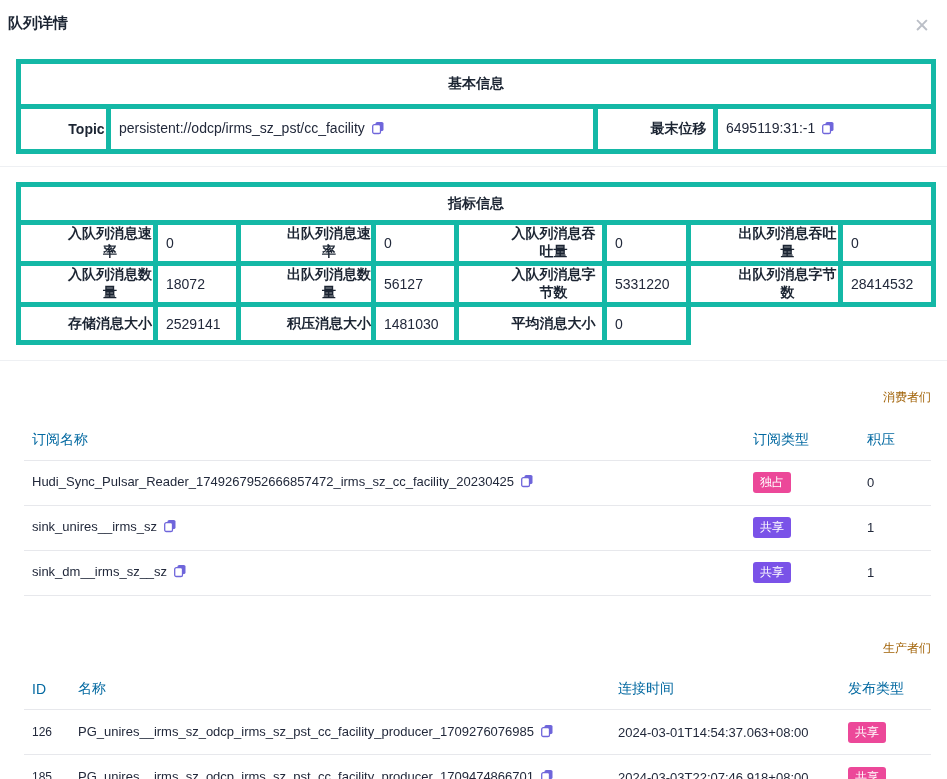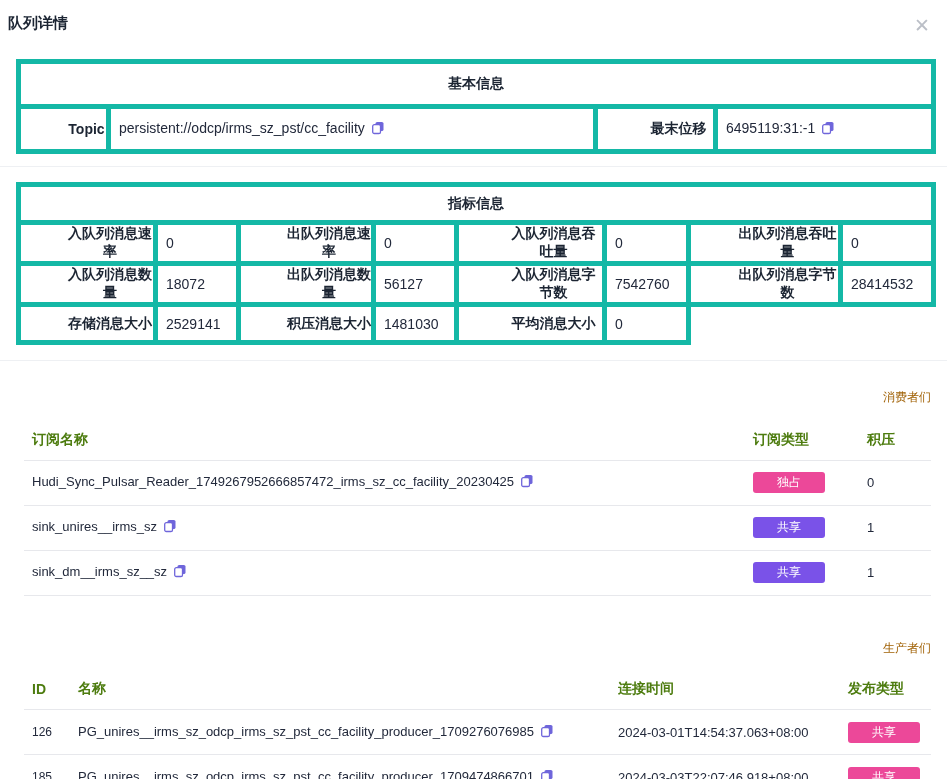--- a/index.html
+++ b/index.html
@@ -23,28 +23,28 @@
   .metrics-table td { height:38px; }
   .no-border { border:none !important; }
 
   .divider { height:1px; background:#eef0f3; margin:12px 0 0 0; }
   .divider2 { height:1px; background:#eef0f3; margin:15px 0 0 0; }
 
   .section { margin:0 16px 0 24px; }
   .section-title { font-size:12px; color:#a16207; margin-top:28px;text-align:right; }
 
   .list-table { width:907px; font-size:13px; }
-  .list-table th { font-size:14px; font-weight:700; text-align:left; color:#4d7c0f; height:40px; padding-left:8px; border-bottom:1px solid #e7e8ec; }
+  .list-table th { font-size:14px; font-weight:400; text-align:left; color:#0369a1; height:40px; padding-left:8px; border-bottom:1px solid #e7e8ec; }
   .list-table td { height:45px; padding-left:8px; border-bottom:1px solid #e7e8ec; color:#22293b; }
   .consumers-table { margin-top:14px; }
   .producers-table { margin-top:13px; }
   .producers-section { margin-top:44px; }
   td.id-cell { font-size:12px; }
 
-  .badge { display:inline-block; padding:3px 24px; border-radius:3px; font-size:12px; color:#fff; line-height:1.25; }
+  .badge { display:inline-block; padding:3px 7px; border-radius:3px; font-size:12px; color:#fff; line-height:1.25; }
   .badge[data-variant="pink"]   { background:#EC4899; }
   .badge[data-variant="purple"] { background:#7A52E8; }
 
   .copy-icon { display:inline-block; vertical-align:-2px; margin-left:6px; cursor:pointer; }
 </style>
 </head>
 <body>
 
 <div class="modal">
   <div class="modal-title">队列详情</div>
@@ -108,21 +108,21 @@
         <td class="value-cell">0</td>
         <td class="label-cell">出队列消息吞吐量</td>
         <td class="value-cell">0</td>
       </tr>
       <tr>
         <td class="label-cell">入队列消息数量</td>
         <td class="value-cell">18072</td>
         <td class="label-cell">出队列消息数量</td>
         <td class="value-cell">56127</td>
         <td class="label-cell">入队列消息字节数</td>
-        <td class="value-cell">7542760</td>
+        <td class="value-cell">5331220</td>
         <td class="label-cell">出队列消息字节数</td>
         <td class="value-cell">28414532</td>
       </tr>
       <tr>
         <td class="label-cell">存储消息大小</td>
         <td class="value-cell">2529141</td>
         <td class="label-cell">积压消息大小</td>
         <td class="value-cell">1481030</td>
         <td class="label-cell">平均消息大小</td>
         <td class="value-cell">0</td>

